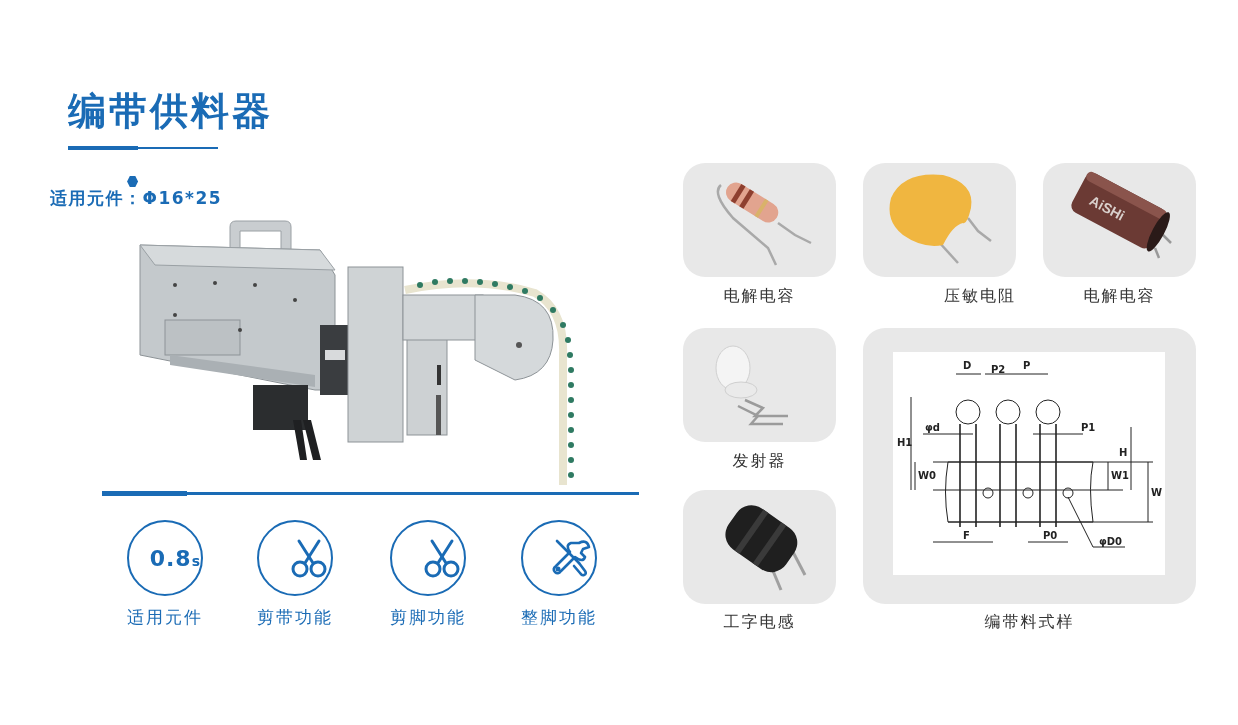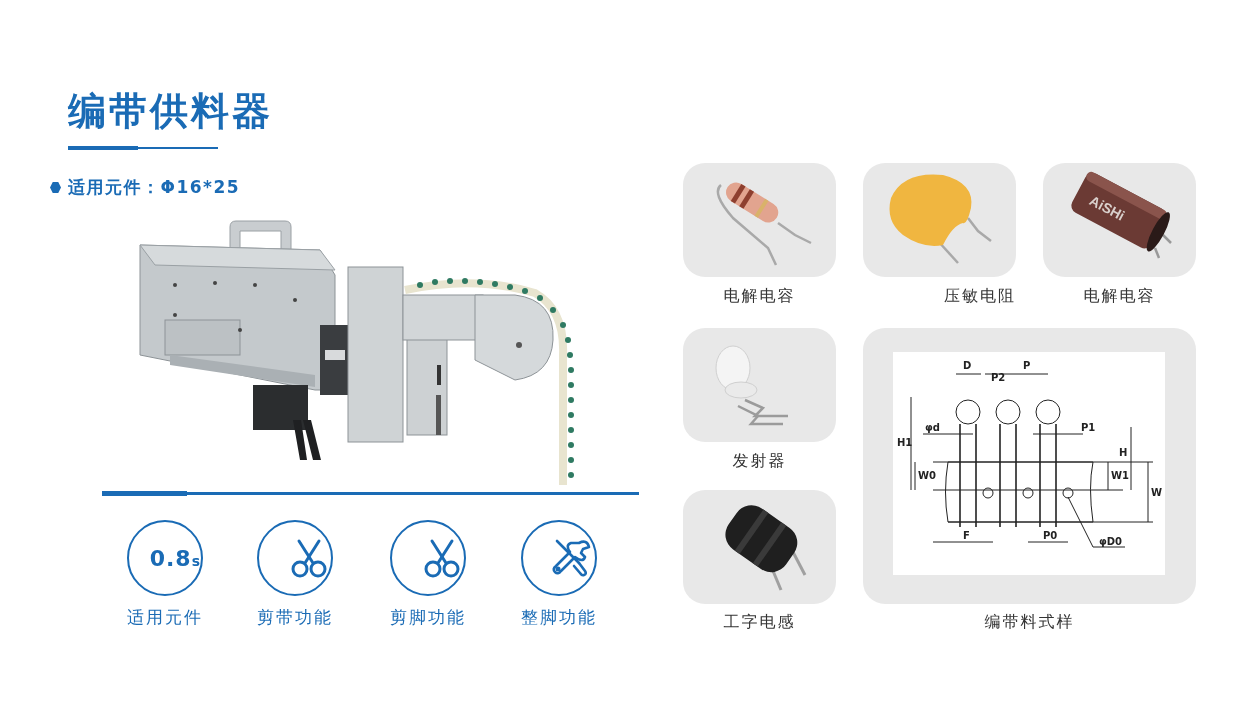--- a/index.html
+++ b/index.html
@@ -1,20 +1,20 @@
 <!DOCTYPE html>
 <html><head>
 <meta charset="utf-8">
 <style>
   html,body{margin:0;padding:0;background:#ffffff;}
   body{width:1238px;height:725px;position:relative;overflow:hidden;font-family:"DejaVu Sans","Liberation Sans",sans-serif;}
   .abs{position:absolute;}
   .title{left:68px;top:68px;font-size:38px;font-weight:bold;color:#1a6bb5;letter-spacing:3px;line-height:50px;margin-top:18px;}
   .bar-thick{background:#1a6bb5;}
-  .subtitle{left:50px;top:176px;font-size:17px;font-weight:bold;color:#1a6bb5;letter-spacing:1.5px;display:flex;align-items:center;}
+  .subtitle{left:50px;top:176px;font-size:17px;font-weight:bold;color:#1a6bb5;letter-spacing:1.5px;display:flex;align-items:center;flex-direction:column;}
   .hex{width:11px;height:11px;background:#1a6bb5;clip-path:polygon(25% 0,75% 0,100% 50%,75% 100%,25% 100%,0 50%);margin-right:7px;}
   .feature{width:90px;text-align:center;}
   .feature .circle{width:76px;height:76px;border:2.5px solid #1a6bb5;border-radius:50%;margin:0 auto;display:flex;align-items:center;justify-content:flex-end;box-sizing:border-box;color:#1a6bb5;}
   .feature .label{margin-top:10px;font-size:17px;color:#1a6bb5;letter-spacing:2px;white-space:nowrap;}
   .speed{font-size:22px;font-weight:bold;letter-spacing:1px;}
   .speed small{font-size:14px;}
   .card{background:#e8e8e8;border-radius:22px;overflow:hidden;}
   .card-label{font-size:16px;color:#333;letter-spacing:2px;text-align:center;white-space:nowrap;}
   .diagram{background:#ffffff;}
 </style>
@@ -229,21 +229,21 @@
         <line x1="215" y1="110" x2="215" y2="138"></line>
       <line x1="40" y1="190" x2="100" y2="190"></line>
         <line x1="135" y1="190" x2="175" y2="190"></line>
       <line x1="175" y1="145" x2="200" y2="195"></line>
         <line x1="200" y1="195" x2="232" y2="195"></line>
       <line x1="30" y1="82" x2="80" y2="82"></line>
         <line x1="140" y1="82" x2="190" y2="82"></line>
     </svg>
     <div class="abs" style="left:0;top:0;width:272px;height:223px;font-size:10px;font-weight:bold;color:#222;">
       <span class="abs" style="left:70px;top:8px;">D</span>
-      <span class="abs" style="left:98px;top:20px;">P2</span>
+      <span class="abs" style="left:98px;top:12px;">P2</span>
       <span class="abs" style="left:130px;top:8px;">P</span>
       <span class="abs" style="left:4px;top:85px;">H1</span>
       <span class="abs" style="left:32px;top:70px;">φd</span>
       <span class="abs" style="left:188px;top:70px;">P1</span>
       <span class="abs" style="left:226px;top:95px;">H</span>
       <span class="abs" style="left:25px;top:118px;">W0</span>
       <span class="abs" style="left:218px;top:118px;">W1</span>
       <span class="abs" style="left:258px;top:135px;">W</span>
       <span class="abs" style="left:70px;top:178px;">F</span>
       <span class="abs" style="left:150px;top:178px;">P0</span>

